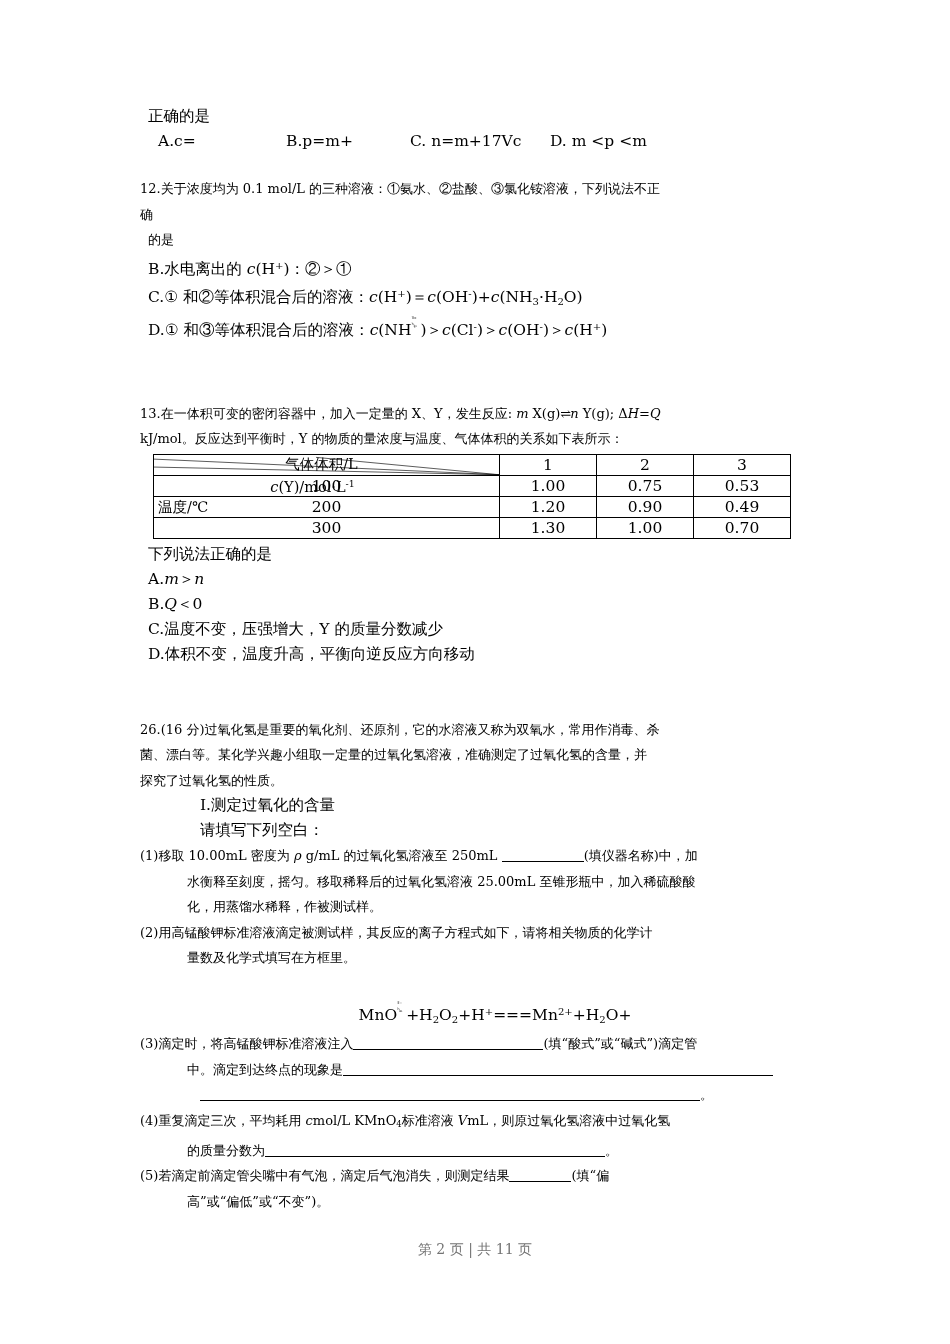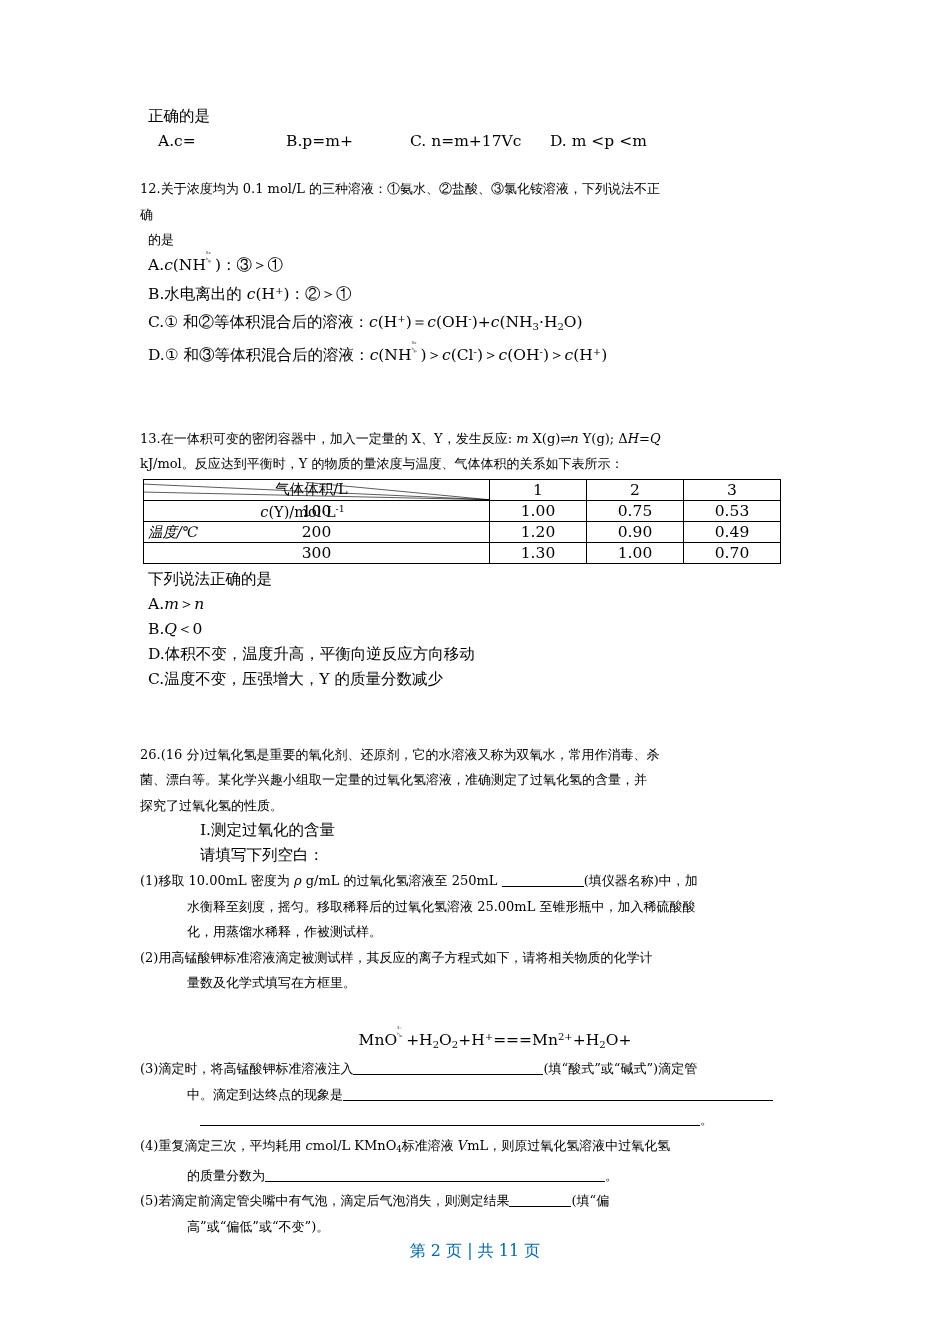--- a/index.html
+++ b/index.html
@@ -85,21 +85,21 @@
   }
   .optrow span.opt { display: inline-block; }
   .o1 { width: 128px; }
   .o2 { width: 124px; }
   .o3 { width: 140px; }
 
   
   table.data {
     border-collapse: collapse;
     table-layout: fixed;
-    margin-left: 3px;
+    margin-left: 13px;
     margin-top: 2px;
     font-size: 15.5px;
   }
   table.data td {
     border: 1px solid #000000;
     text-align: center;
     vertical-align: middle;
     height: 20px;
     padding: 0;
   }
@@ -130,21 +130,20 @@
     left: 0; right: 28px; top: 20px;
     text-align: center;
     font-size: 14.5px;
     line-height: 17px;
   }
   .d-bot {
     position: absolute;
     left: 4px; top: 44px;
     font-size: 14.5px;
     line-height: 17px;
-    font-style: italic;
   }
 
   
   .blank {
     display: inline-block;
     border-bottom: 1px solid #000;
     vertical-align: -2px;
   }
   .b-small { width: 82px; }
   .b-med   { width: 190px; }
@@ -165,22 +164,22 @@
     font-family: "DejaVu Serif", "Liberation Serif", serif;
   }
 
   
   .footer {
     position: absolute;
     left: 0;
     top: 1241px;
     width: 950px;
     text-align: center;
-    font-size: 16px;
-    color: #0369a1;
+    font-size: 14px;
+    color: #737373;
     font-family: "DejaVu Serif", "Liberation Serif", serif;
   }
   .eqarrow { letter-spacing: -1px; }
 </style>
 </head>
 <body>
 
 <div class="page">
  <div class="content">
 
@@ -188,21 +187,20 @@
   <div class="optrow">
     <span class="opt o1">A.c=</span><span class="opt o2">B.p=m+</span><span class="opt o3">C. n=m+17Vc</span><span class="opt">D. m &lt;p &lt;m</span>
   </div>
 
   <div class="gap-md"></div>
 
   <div class="para">12.关于浓度均为 0.1 mol/L 的三种溶液：①氨水、②盐酸、③氯化铵溶液，下列说法不正</div>
   <div class="para">确</div>
   <div class="para indent1">的是</div>
 
-  <div class="line indent1"><span>A.</span><i>c</i><span>(NH</span><span class="stack"><span class="top">ᴵᴵ⁺</span><span class="bot">ʰᵢₚ</span></span><span>)：③＞①</span></div>
 
   <div class="line indent1"><span>B.水电离出的 </span><i>c</i><span>(H</span><sup>+</sup><span>)：②＞①</span></div>
 
   <div class="line indent1"><span>C.① 和②等体积混合后的溶液：</span><i>c</i><span>(H</span><sup>+</sup><span>)＝</span><i>c</i><span>(OH</span><sup>-</sup><span>)+</span><i>c</i><span>(NH</span><sub>3</sub><span>·H</span><sub>2</sub><span>O)</span></div>
 
   <div class="line indent1"><span>D.① 和③等体积混合后的溶液：</span><i>c</i><span>(NH</span><span class="stack"><span class="top">ᴵᴵ⁺</span><span class="bot">ʰᵢₚ</span></span><span>)＞</span><i>c</i><span>(Cl</span><sup>-</sup><span>)＞</span><i>c</i><span>(OH</span><sup>-</sup><span>)＞</span><i>c</i><span>(H</span><sup>+</sup><span>)</span></div>
 
   <div class="gap-lg"></div>
   <div style="height:18px"></div>
 
@@ -243,22 +241,22 @@
       <td class="val">1.30</td>
       <td class="val">1.00</td>
       <td class="val">0.70</td>
     </tr>
   </tbody>
       </table>
 
   <div class="line indent1" style="margin-top:3px">下列说法正确的是</div>
   <div class="line indent1"><span>A.</span><i>m</i><span>＞</span><i>n</i></div>
   <div class="line indent1"><span>B.</span><i>Q</i><span>＜0</span></div>
+  <div class="line indent1">C.温度不变，压强增大，Y 的质量分数减少</div>
   <div class="line indent1">D.体积不变，温度升高，平衡向逆反应方向移动</div>
-  <div class="line indent1">C.温度不变，压强增大，Y 的质量分数减少</div>
 
   <div class="gap-lg"></div>
   <div style="height:10px"></div>
 
   <div class="para">26.(16 分)过氧化氢是重要的氧化剂、还原剂，它的水溶液又称为双氧水，常用作消毒、杀</div>
   <div class="para">菌、漂白等。某化学兴趣小组取一定量的过氧化氢溶液，准确测定了过氧化氢的含量，并</div>
   <div class="para">探究了过氧化氢的性质。</div>
   <div class="line indent3 roman">I.测定过氧化的含量</div>
   <div class="line indent3">请填写下列空白：</div>
 

